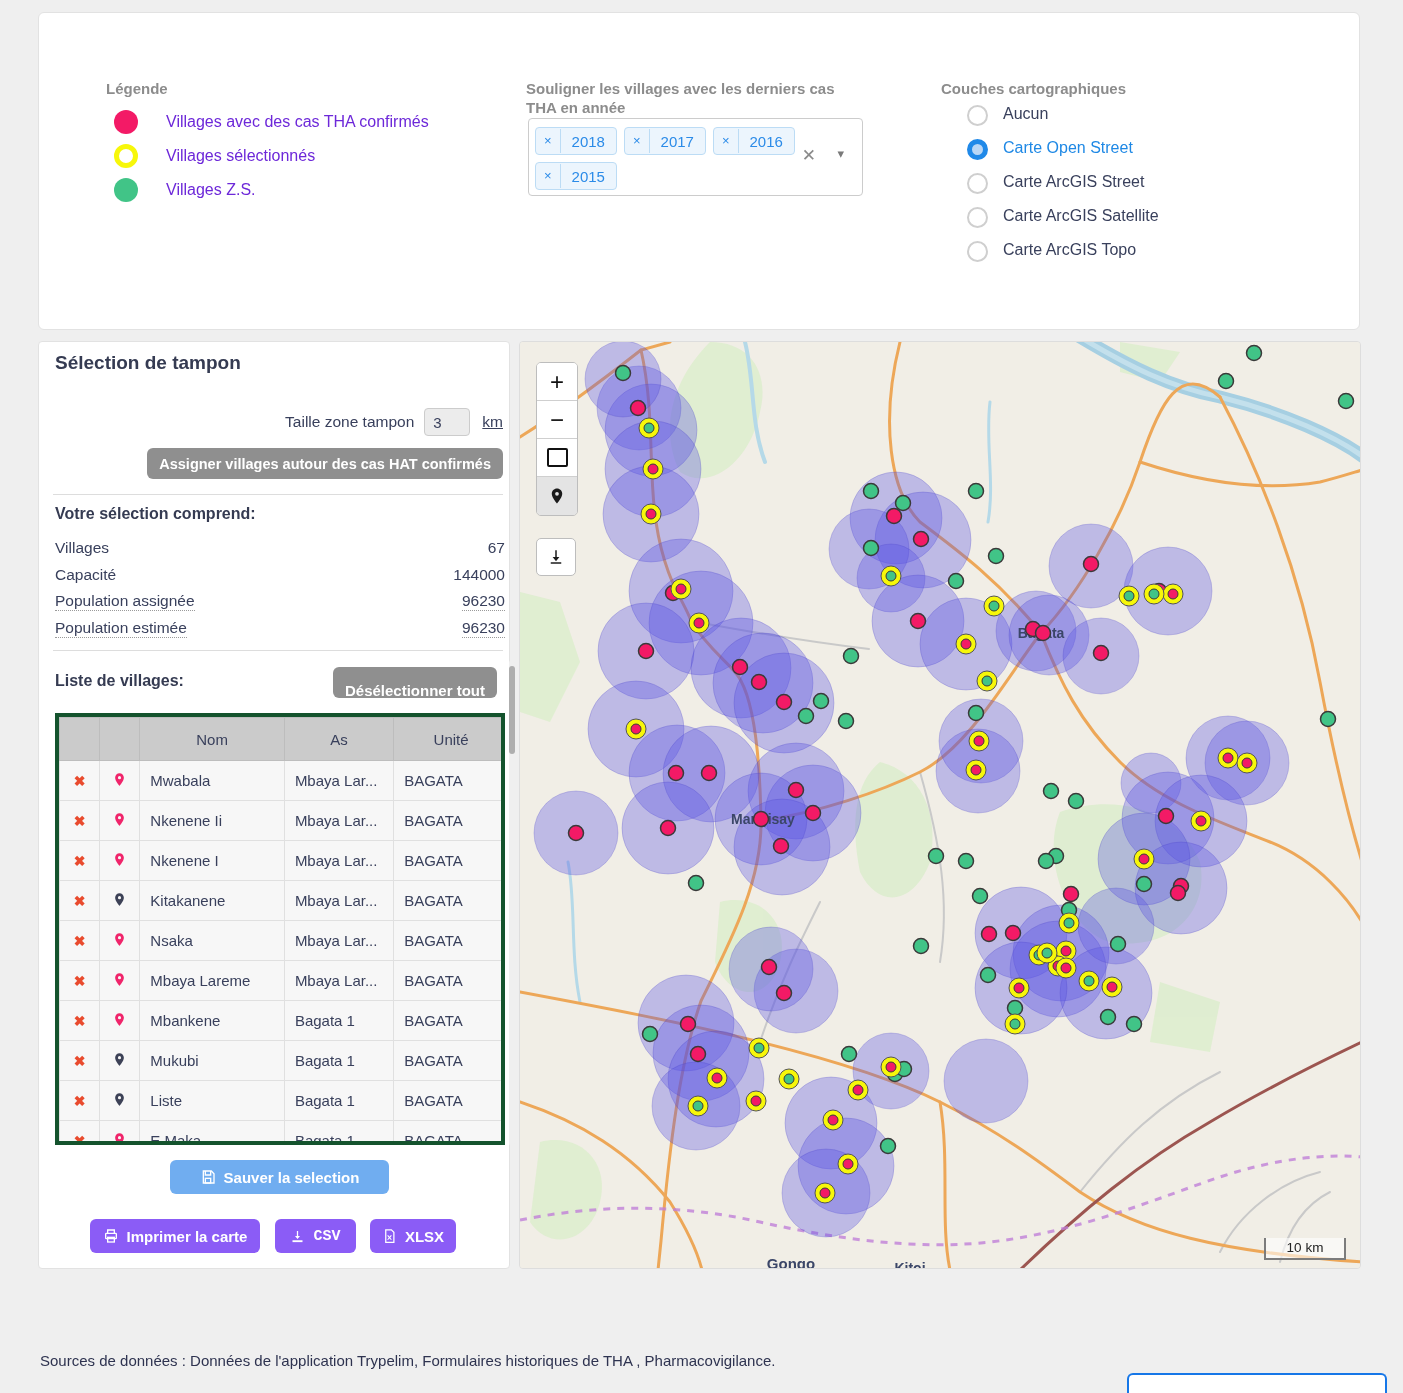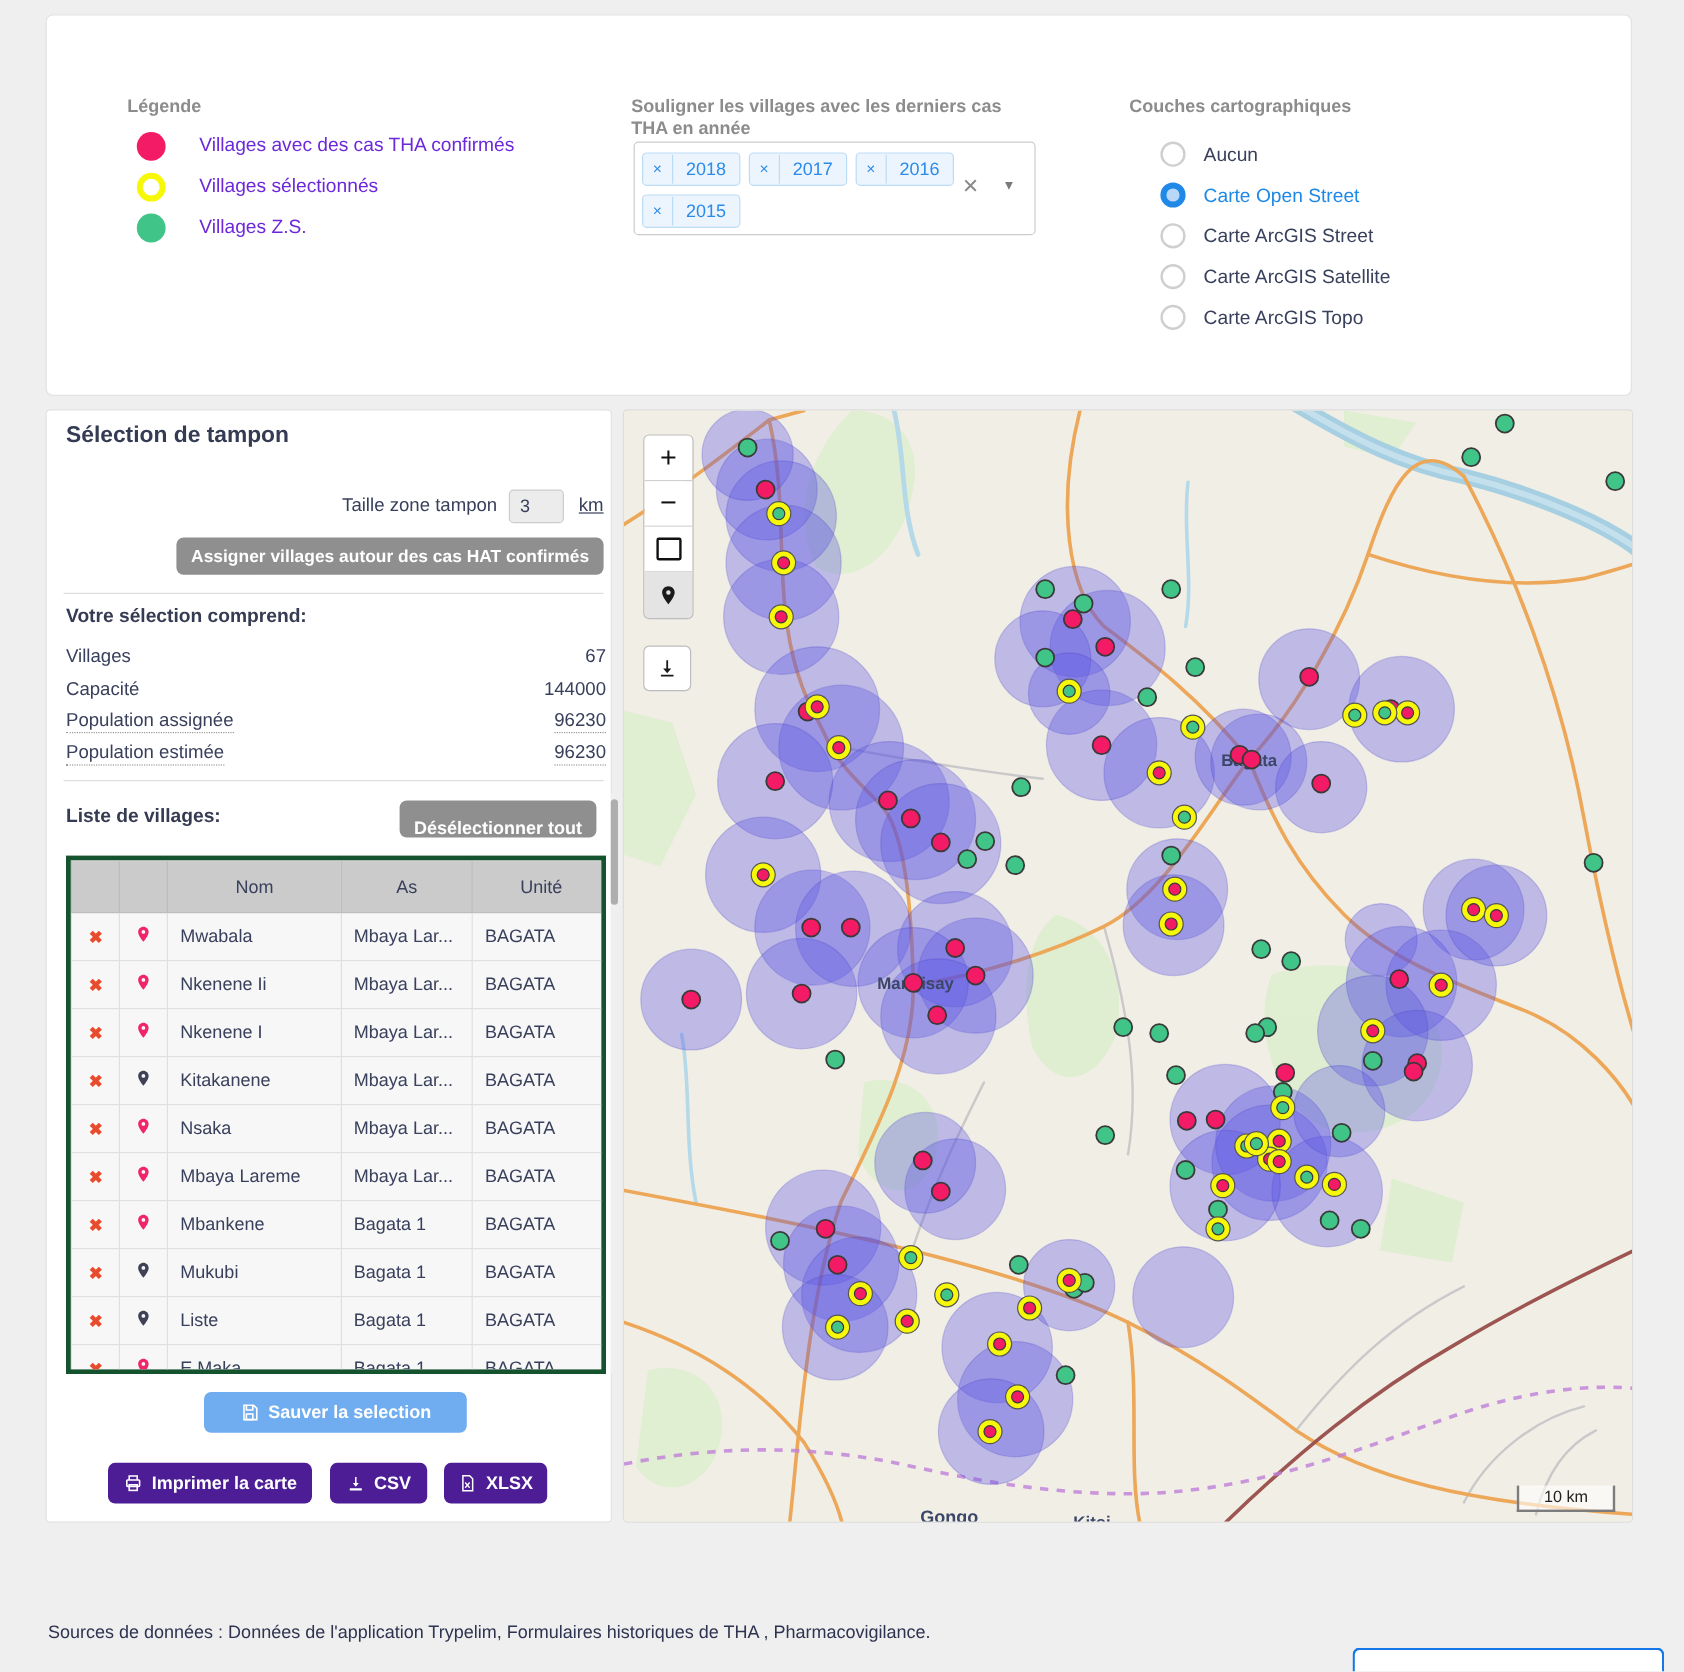--- a/index.html
+++ b/index.html
@@ -22,21 +22,21 @@
   #chips-box{position:absolute;left:489px;top:105px;width:333px;height:76px;border:1px solid #ccc;border-radius:4px;background:#fff;}
   #year-chips{position:absolute;left:6px;top:8px;width:270px;display:flex;flex-wrap:wrap;gap:7px;}
   .chip{display:flex;align-items:center;background:#ecf5fd;border:1px solid #bcdcf5;border-radius:4px;height:26px;font-size:15px;color:#2b8be8;cursor:pointer;}
   .chip-x{padding:0 8px;border-right:1px solid #bcdcf5;font-size:13px;line-height:24px;}
   .chip-label{padding:0 11px;font-weight:500;}
   .chips-clear{position:absolute;right:46px;top:26px;color:#8a8a8a;font-size:17px;cursor:pointer;}
   .chips-caret{position:absolute;right:18px;top:27px;color:#7a7a7a;font-size:13px;cursor:pointer;}
 
   #layers-title{position:absolute;left:902px;top:66px;}
   #layer-options{position:absolute;left:928px;top:92px;}
-  .radio-row{display:flex;align-items:flex-end;height:34px;cursor:pointer;}
+  .radio-row{display:flex;align-items:flex-start;height:34px;cursor:pointer;}
   .radio-circle{width:21px;height:21px;border-radius:50%;border:2px solid #cfcfcf;background:#fff;box-sizing:border-box;flex:0 0 21px;}
   .radio-circle.sel{border:5px solid #2089e8;background:#b9d7f6;}
   .radio-label{margin-left:15px;font-size:16px;color:#39405c;}
   .radio-label.sel{color:#1e88e5;}
 
   
   #left-card{left:38px;top:341px;width:472px;height:928px;border-radius:4px;}
   #panel-title{position:absolute;left:16px;top:10px;font-size:19px;font-weight:bold;color:#353b52;}
   #buffer-row{position:absolute;right:6px;top:66px;display:flex;align-items:center;}
   #buffer-label{font-size:15.5px;color:#39405c;}
@@ -55,24 +55,24 @@
   table.vtable{border-collapse:collapse;width:450px;font-size:15px;color:#39405c;}
   .vtable th{background:#cbcbcb;font-weight:500;height:40px;border:1px solid #bdbdbd;}
   .vtable td{height:40px;border:1px solid #e0e0e0;background:#f7f7f7;padding:0 10px;box-sizing:border-box;}
   .vtable td.c-x{width:40px;text-align:center;color:#e94b2e;font-weight:bold;font-size:14px;cursor:pointer;padding:0;}
   .vtable td.c-pin{width:39px;text-align:center;padding:0;}
   .vtable td.c-name{width:146px;}
   .vtable td.c-as{width:110px;}
   .vtable td.c-unit{width:115px;}
   #list-scrollbar{position:absolute;right:-6px;top:318px;width:6px;height:486px;background:#efefef;border-radius:3px;}
   #list-scroll-thumb{position:absolute;left:0;top:6px;width:6px;height:88px;background:#aeaeae;border-radius:3px;}
-  .blue-btn{display:inline-flex;align-items:center;justify-content:center;gap:8px;background:#4c1d95;color:#fff;border:none;border-radius:6px;font-weight:bold;font-size:15px;font-family:"Liberation Sans",sans-serif;cursor:pointer;}
+  .blue-btn{display:inline-flex;align-items:center;justify-content:center;gap:8px;background:#8b5cf6;color:#fff;border:none;border-radius:6px;font-weight:bold;font-size:15px;font-family:"Liberation Sans",sans-serif;cursor:pointer;}
   #save-btn{position:absolute;left:131px;top:818px;width:219px;height:34px;background:#70adf0;}
   #print-btn{position:absolute;left:51px;top:877px;width:170px;height:34px;}
-  #csv-btn{position:absolute;left:236px;top:877px;width:81px;height:34px;}
+  #csv-btn{position:absolute;left:236px;top:877px;width:81px;height:34px;font-family:Liberation Mono, monospace;}
   #xlsx-btn{position:absolute;left:331px;top:877px;width:86px;height:34px;}
   .btn-icon{display:inline-flex;}
 
   
   #map-card{left:519px;top:341px;width:842px;height:928px;border-radius:4px;overflow:hidden;background:#f1eee6;border:1px solid #ddd;}
   #map-svg{position:absolute;left:0;top:0;}
   #zoom-controls{position:absolute;left:16px;top:20px;width:40px;border-radius:5px;overflow:hidden;border:1px solid #bdbdbd;}
   .map-btn{width:40px;height:38px;background:#fff;border:none;border-bottom:1px solid #cfcfcf;display:flex;align-items:center;justify-content:center;font-size:24px;color:#111;cursor:pointer;box-sizing:border-box;padding:0;}
   .map-btn:last-child{border-bottom:none;}
   .map-btn.active{background:#e4e4e4;}

